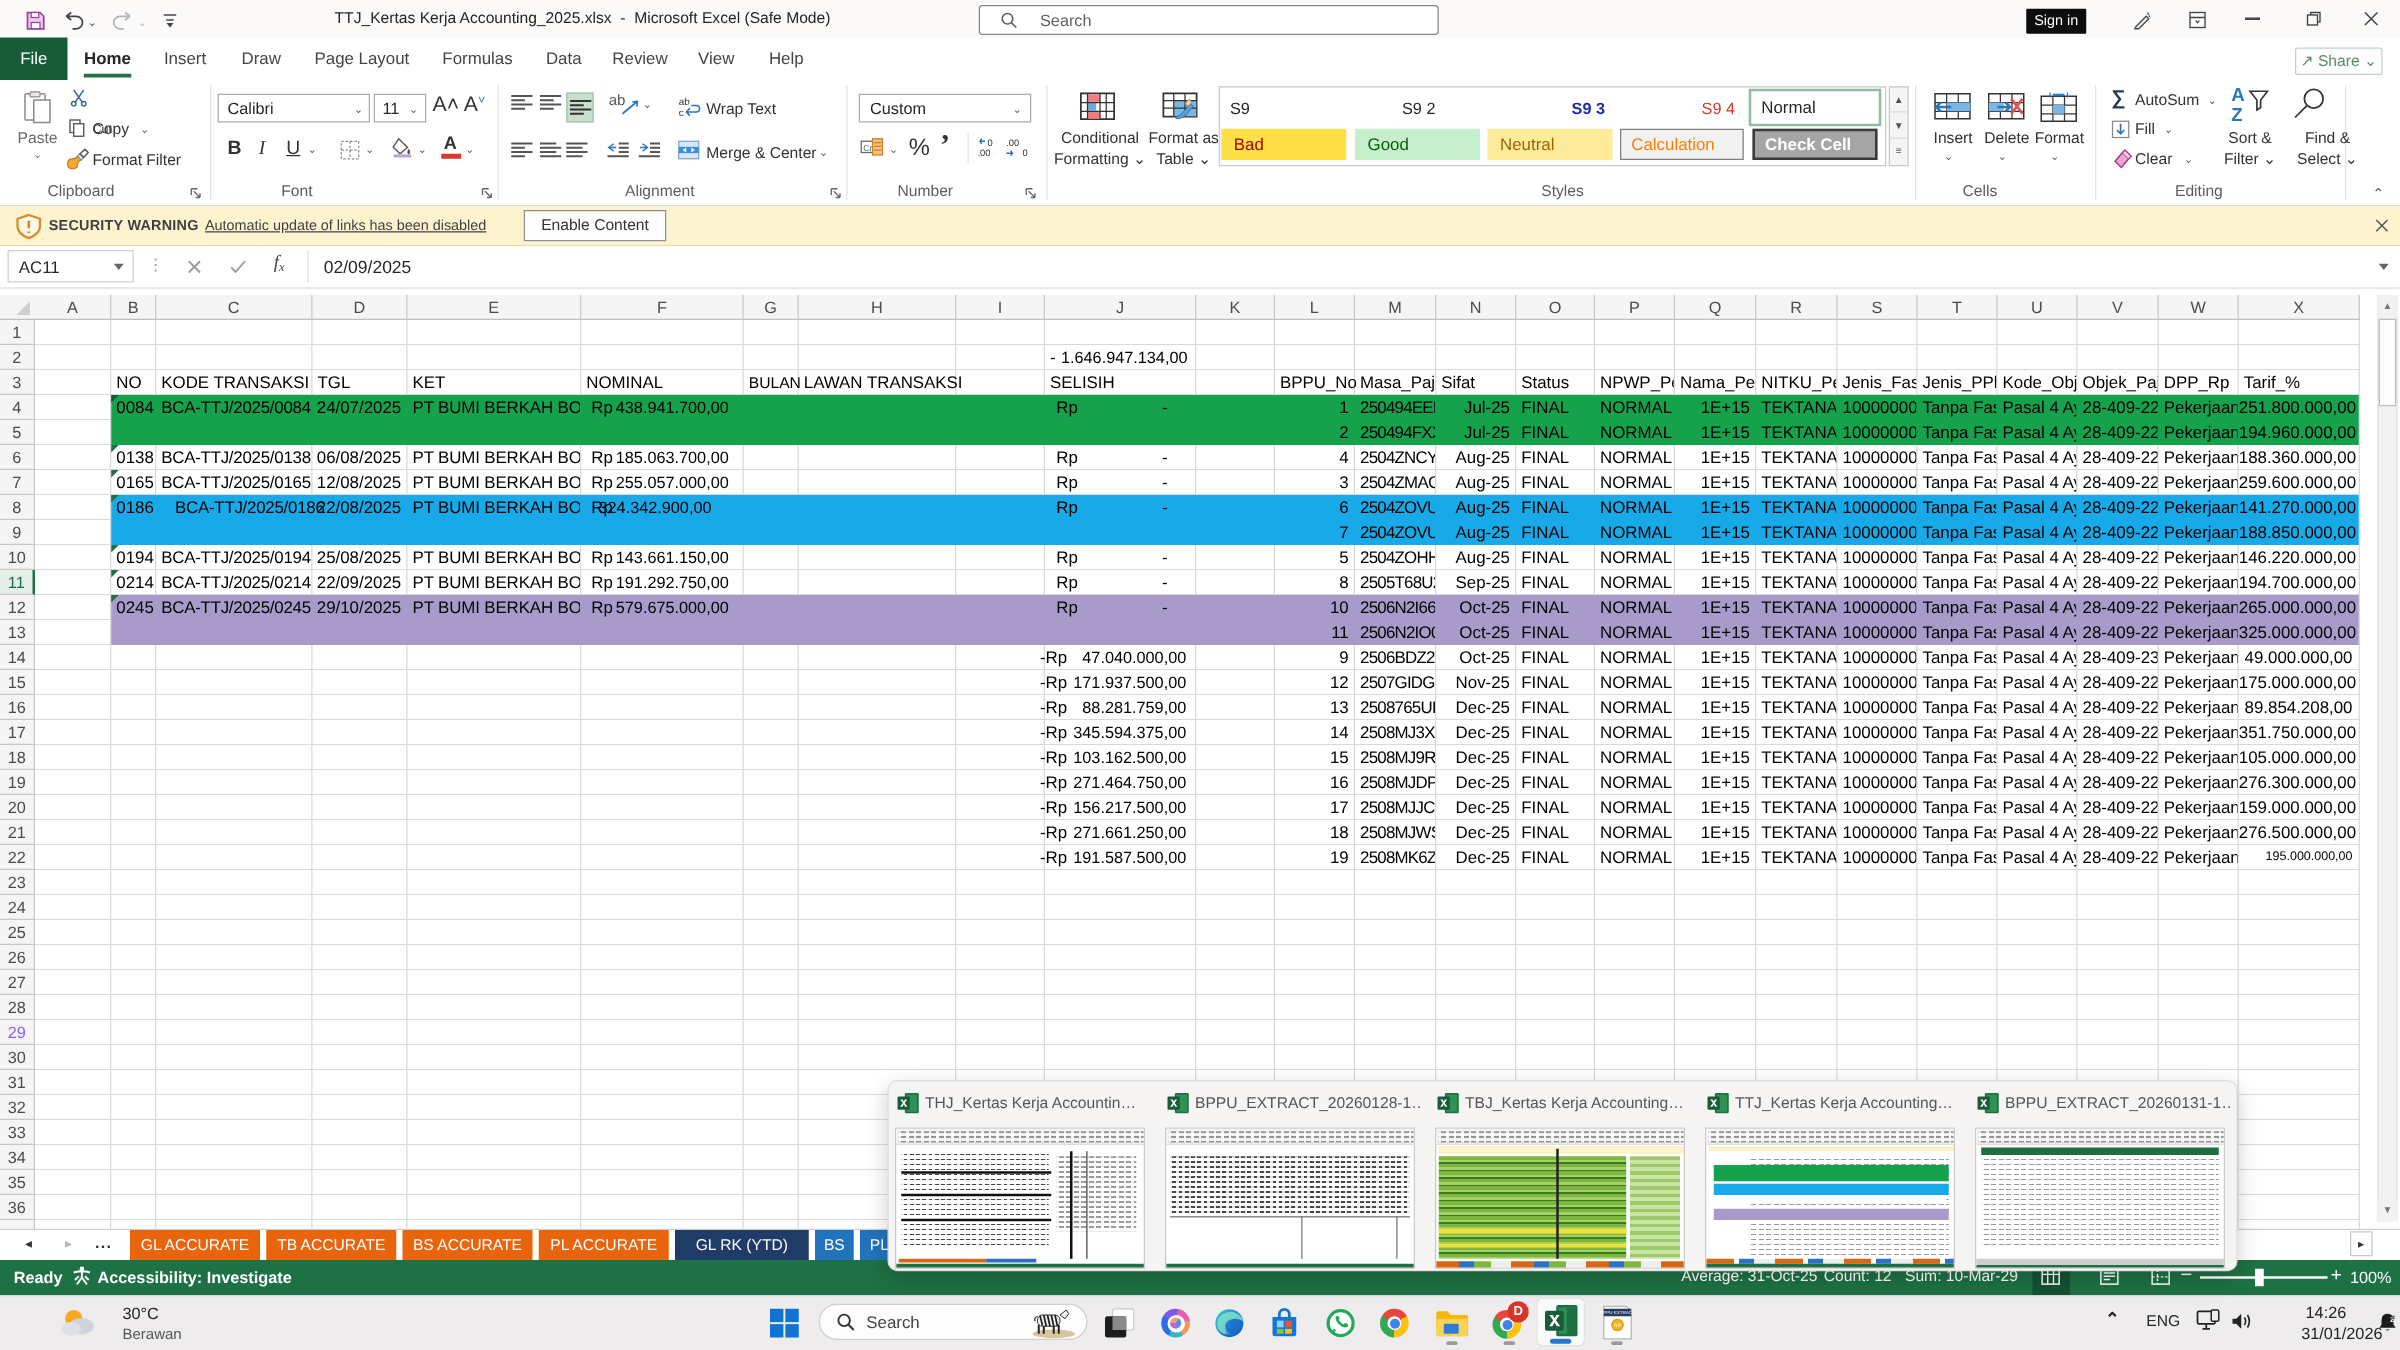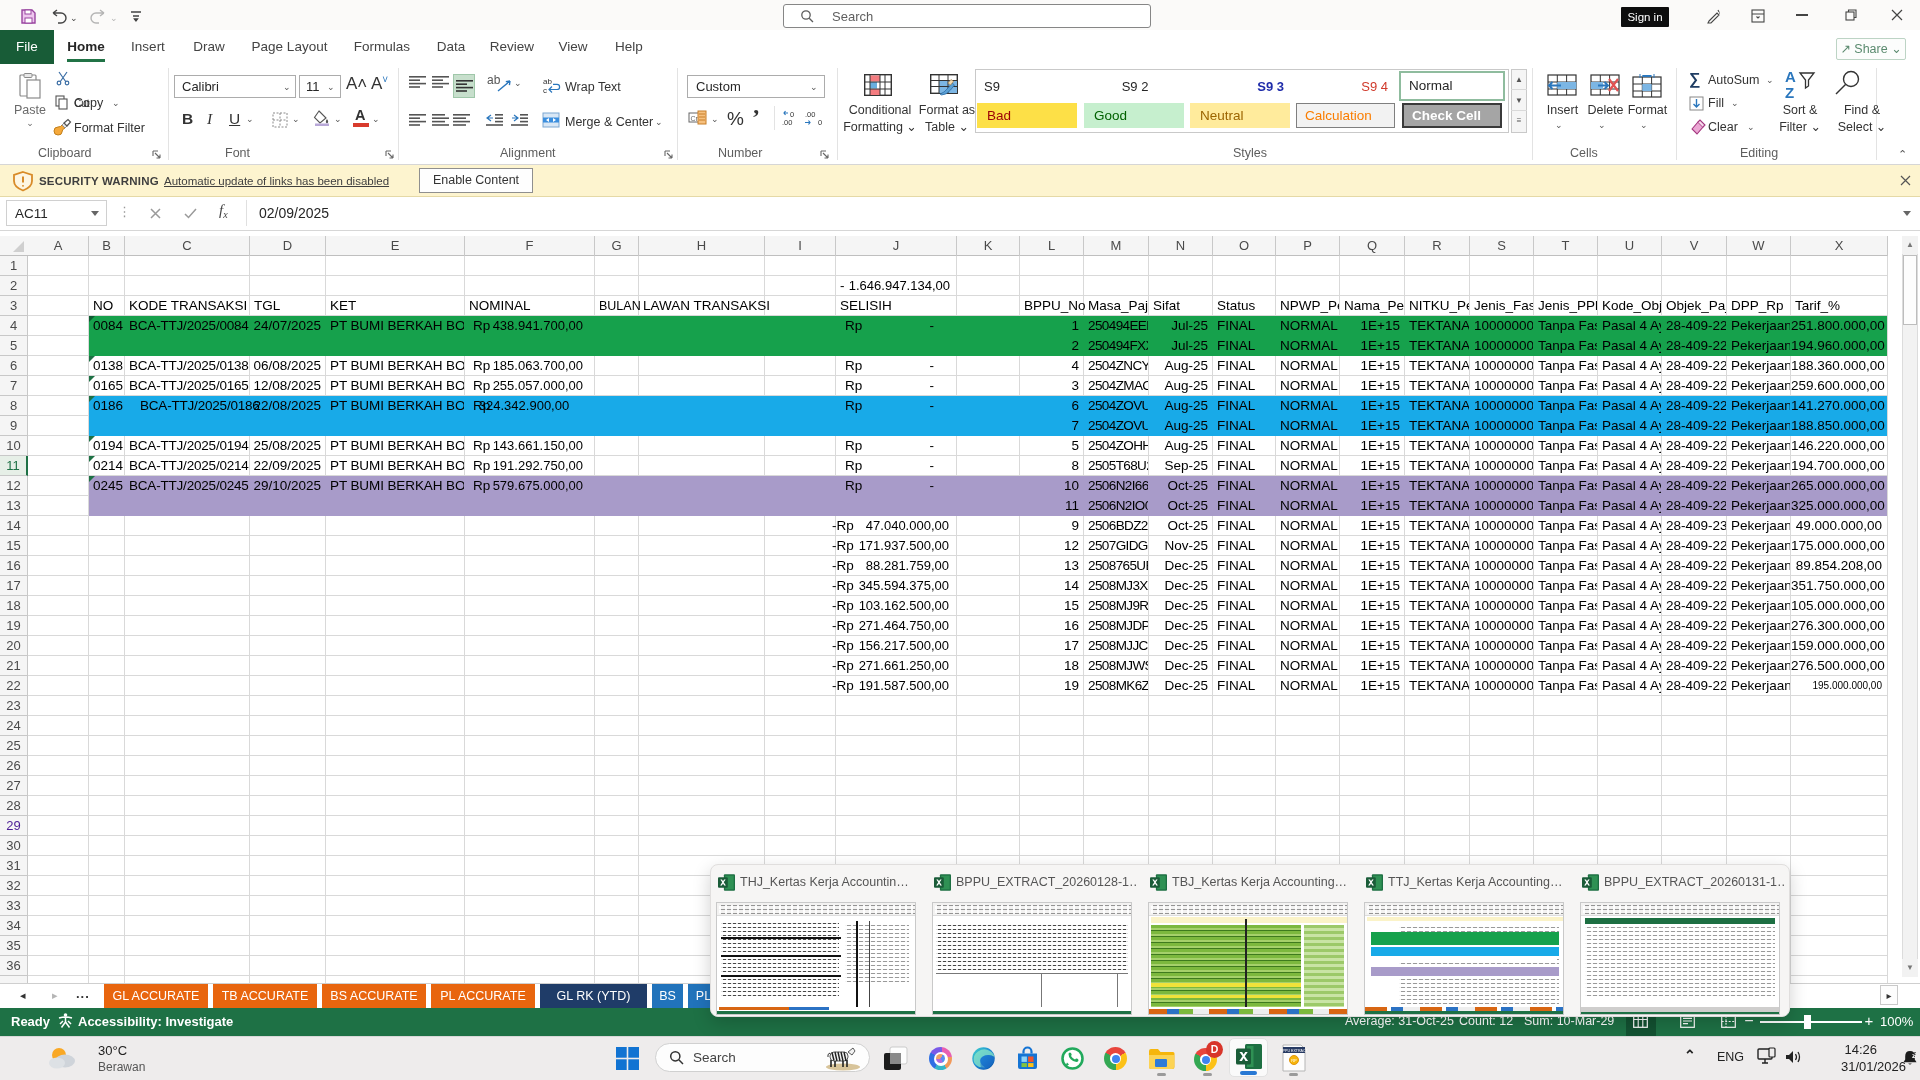--- a/index.html
+++ b/index.html
@@ -20,20 +20,21 @@
       <path d="M2 4 L6 1 M2 4 L6 7 M2 4 H10 a5 5 0 0 1 0 10 H7" fill="none" stroke="#444" stroke-width="1.4"></path>
     </svg>
 <div style="left:70px;top:13px;width:8px;height:8px;color:#444;font-size:9px;">⌄</div>
 <svg style="left:90px;top:9px" width="16" height="15" viewBox="0 0 16 15">
       <path d="M14 4 L10 1 M14 4 L10 7 M14 4 H6 a5 5 0 0 0 0 10 H9" fill="none" stroke="#b5b5b5" stroke-width="1.4"></path>
     </svg>
 <div style="left:110px;top:13px;width:8px;height:8px;color:#b5b5b5;font-size:9px;">⌄</div>
 <svg style="left:130px;top:10px" width="12" height="12" viewBox="0 0 12 12">
       <path d="M1 2 H11 M3 6 H9 M4.5 9 L6 11 L7.5 9z" stroke="#444" stroke-width="1.3" fill="#444"></path>
     </svg>
+<div style="left:166px;top:7px;width:600px;height:18px;color:#252423;font-size:12.5px;text-align:center;">TTJ_Kertas Kerja Accounting_2025.xlsx&nbsp;&nbsp;-&nbsp;&nbsp;Microsoft Excel (Safe Mode)</div>
 <div style="left:783px;top:4px;width:368px;height:24px;background:#fff;border:1px solid #868686;border-radius:3px;"></div>
 <svg style="left:800px;top:9px" width="14" height="14" viewBox="0 0 14 14">
       <circle cx="6" cy="6" r="4.2" fill="none" stroke="#5c5c5c" stroke-width="1.3"></circle>
       <path d="M9.2 9.2 L13 13" stroke="#5c5c5c" stroke-width="1.3"></path>
     </svg>
 <div style="left:832px;top:9px;width:100px;height:15px;color:#5f5f5f;font-size:13px;">Search</div>
 <div style="left:1621px;top:7px;width:48px;height:20px;background:#0d0d0d;color:#fff;font-size:11.5px;text-align:center;line-height:20px;border-radius:1px;">Sign in</div>
 <svg style="left:1706px;top:9px" width="15" height="15" viewBox="0 0 15 15">
       <path d="M3 12 L11 4 L13 6 L5 14 L2 14z M12 1 l1 2 M14 4 l-1 0" stroke="#444" stroke-width="1.1" fill="none"></path>
     </svg>
@@ -425,21 +426,21 @@
 <div style="left:0px;top:616px;width:28px;height:20px;background:#f5f5f5;border-right:1px solid #c8c8c8;border-bottom:1px solid #c8c8c8;color:#4a4a4a;font-size:13px;text-align:center;line-height:19px;">19</div>
 <div style="left:0px;top:636px;width:28px;height:20px;background:#f5f5f5;border-right:1px solid #c8c8c8;border-bottom:1px solid #c8c8c8;color:#4a4a4a;font-size:13px;text-align:center;line-height:19px;">20</div>
 <div style="left:0px;top:656px;width:28px;height:20px;background:#f5f5f5;border-right:1px solid #c8c8c8;border-bottom:1px solid #c8c8c8;color:#4a4a4a;font-size:13px;text-align:center;line-height:19px;">21</div>
 <div style="left:0px;top:676px;width:28px;height:20px;background:#f5f5f5;border-right:1px solid #c8c8c8;border-bottom:1px solid #c8c8c8;color:#4a4a4a;font-size:13px;text-align:center;line-height:19px;">22</div>
 <div style="left:0px;top:696px;width:28px;height:20px;background:#f5f5f5;border-right:1px solid #c8c8c8;border-bottom:1px solid #c8c8c8;color:#4a4a4a;font-size:13px;text-align:center;line-height:19px;">23</div>
 <div style="left:0px;top:716px;width:28px;height:20px;background:#f5f5f5;border-right:1px solid #c8c8c8;border-bottom:1px solid #c8c8c8;color:#4a4a4a;font-size:13px;text-align:center;line-height:19px;">24</div>
 <div style="left:0px;top:736px;width:28px;height:20px;background:#f5f5f5;border-right:1px solid #c8c8c8;border-bottom:1px solid #c8c8c8;color:#4a4a4a;font-size:13px;text-align:center;line-height:19px;">25</div>
 <div style="left:0px;top:756px;width:28px;height:20px;background:#f5f5f5;border-right:1px solid #c8c8c8;border-bottom:1px solid #c8c8c8;color:#4a4a4a;font-size:13px;text-align:center;line-height:19px;">26</div>
 <div style="left:0px;top:776px;width:28px;height:20px;background:#f5f5f5;border-right:1px solid #c8c8c8;border-bottom:1px solid #c8c8c8;color:#4a4a4a;font-size:13px;text-align:center;line-height:19px;">27</div>
 <div style="left:0px;top:796px;width:28px;height:20px;background:#f5f5f5;border-right:1px solid #c8c8c8;border-bottom:1px solid #c8c8c8;color:#4a4a4a;font-size:13px;text-align:center;line-height:19px;">28</div>
-<div style="left:0px;top:816px;width:28px;height:20px;background:#f5f5f5;border-right:1px solid #c8c8c8;border-bottom:1px solid #c8c8c8;color:#4c1d95;font-size:13px;text-align:center;line-height:19px;">29</div>
+<div style="left:0px;top:816px;width:28px;height:20px;background:#f5f5f5;border-right:1px solid #c8c8c8;border-bottom:1px solid #c8c8c8;color:#8b5cf6;font-size:13px;text-align:center;line-height:19px;">29</div>
 <div style="left:0px;top:836px;width:28px;height:20px;background:#f5f5f5;border-right:1px solid #c8c8c8;border-bottom:1px solid #c8c8c8;color:#4a4a4a;font-size:13px;text-align:center;line-height:19px;">30</div>
 <div style="left:0px;top:856px;width:28px;height:20px;background:#f5f5f5;border-right:1px solid #c8c8c8;border-bottom:1px solid #c8c8c8;color:#4a4a4a;font-size:13px;text-align:center;line-height:19px;">31</div>
 <div style="left:0px;top:876px;width:28px;height:20px;background:#f5f5f5;border-right:1px solid #c8c8c8;border-bottom:1px solid #c8c8c8;color:#4a4a4a;font-size:13px;text-align:center;line-height:19px;">32</div>
 <div style="left:0px;top:896px;width:28px;height:20px;background:#f5f5f5;border-right:1px solid #c8c8c8;border-bottom:1px solid #c8c8c8;color:#4a4a4a;font-size:13px;text-align:center;line-height:19px;">33</div>
 <div style="left:0px;top:916px;width:28px;height:20px;background:#f5f5f5;border-right:1px solid #c8c8c8;border-bottom:1px solid #c8c8c8;color:#4a4a4a;font-size:13px;text-align:center;line-height:19px;">34</div>
 <div style="left:0px;top:936px;width:28px;height:20px;background:#f5f5f5;border-right:1px solid #c8c8c8;border-bottom:1px solid #c8c8c8;color:#4a4a4a;font-size:13px;text-align:center;line-height:19px;">35</div>
 <div style="left:0px;top:956px;width:28px;height:20px;background:#f5f5f5;border-right:1px solid #c8c8c8;border-bottom:1px solid #c8c8c8;color:#4a4a4a;font-size:13px;text-align:center;line-height:19px;">36</div>
 <div style="left:0px;top:976px;width:28px;height:20px;background:#f5f5f5;border-right:1px solid #c8c8c8;border-bottom:1px solid #c8c8c8;color:#4a4a4a;font-size:13px;text-align:center;line-height:19px;"></div>
 <div style="left:89px;top:316px;width:1798px;height:40px;background:#16a14c;"></div>
 <div style="left:89px;top:396px;width:1798px;height:40px;background:#18aae8;"></div>

